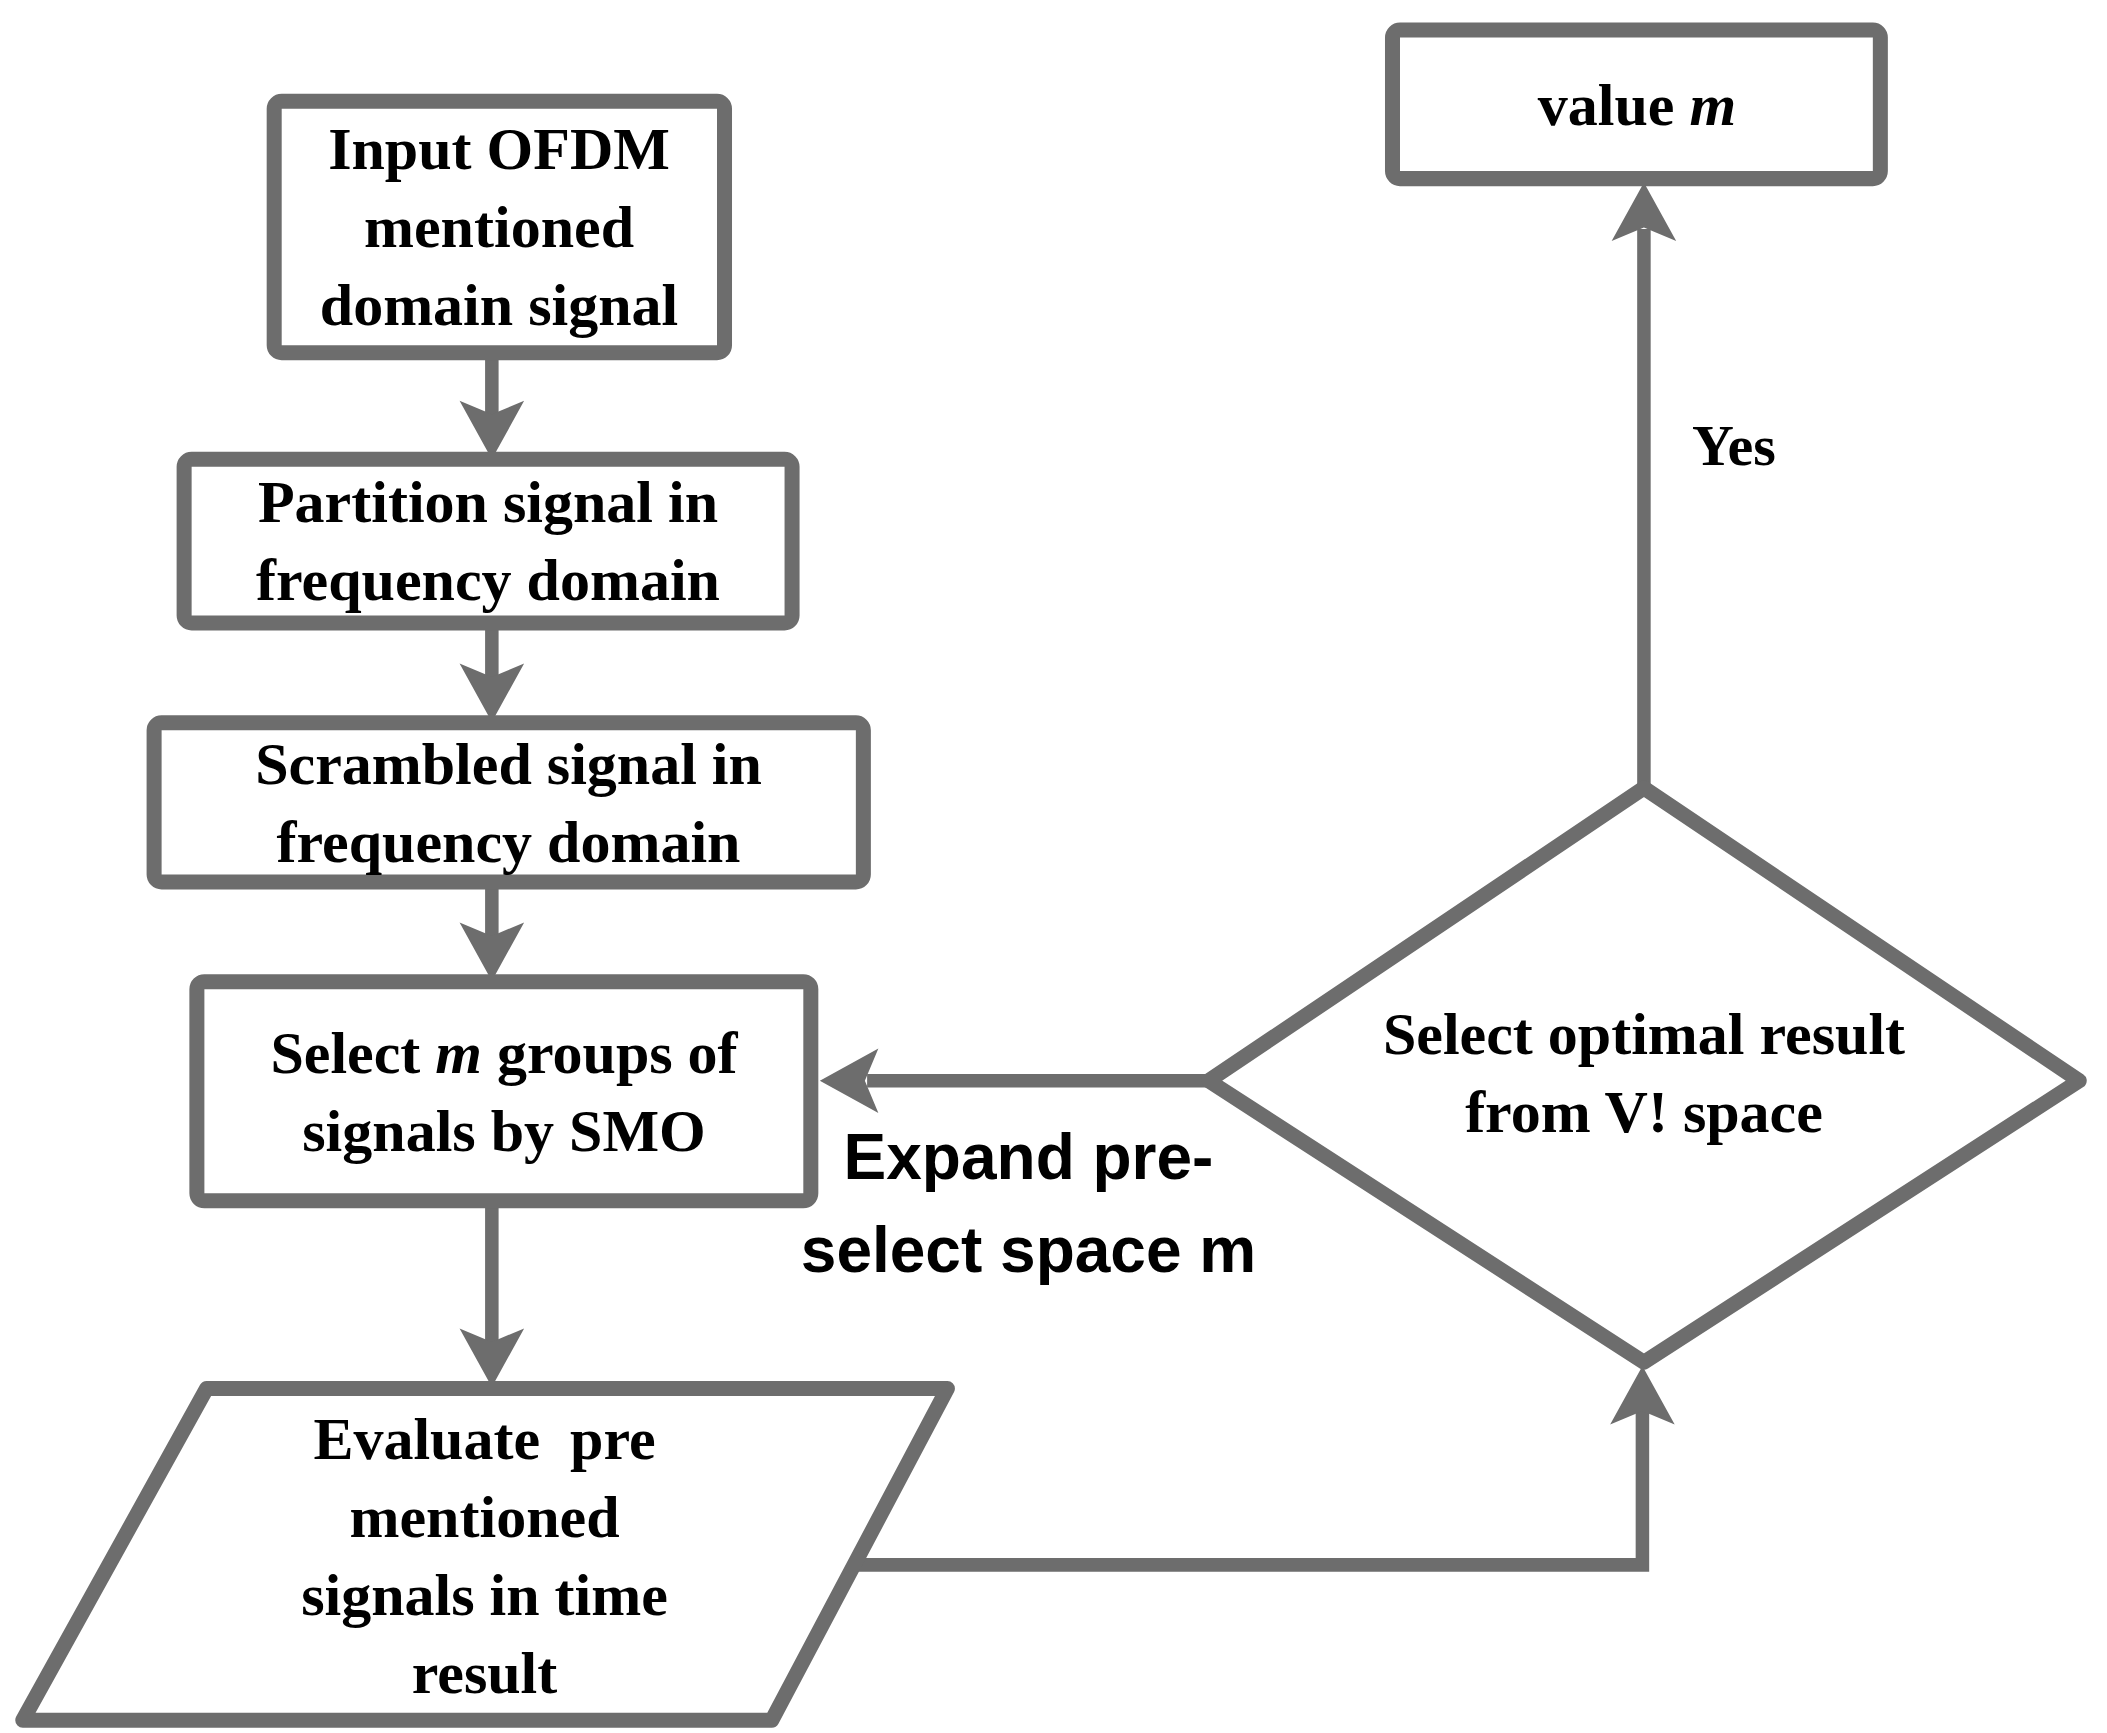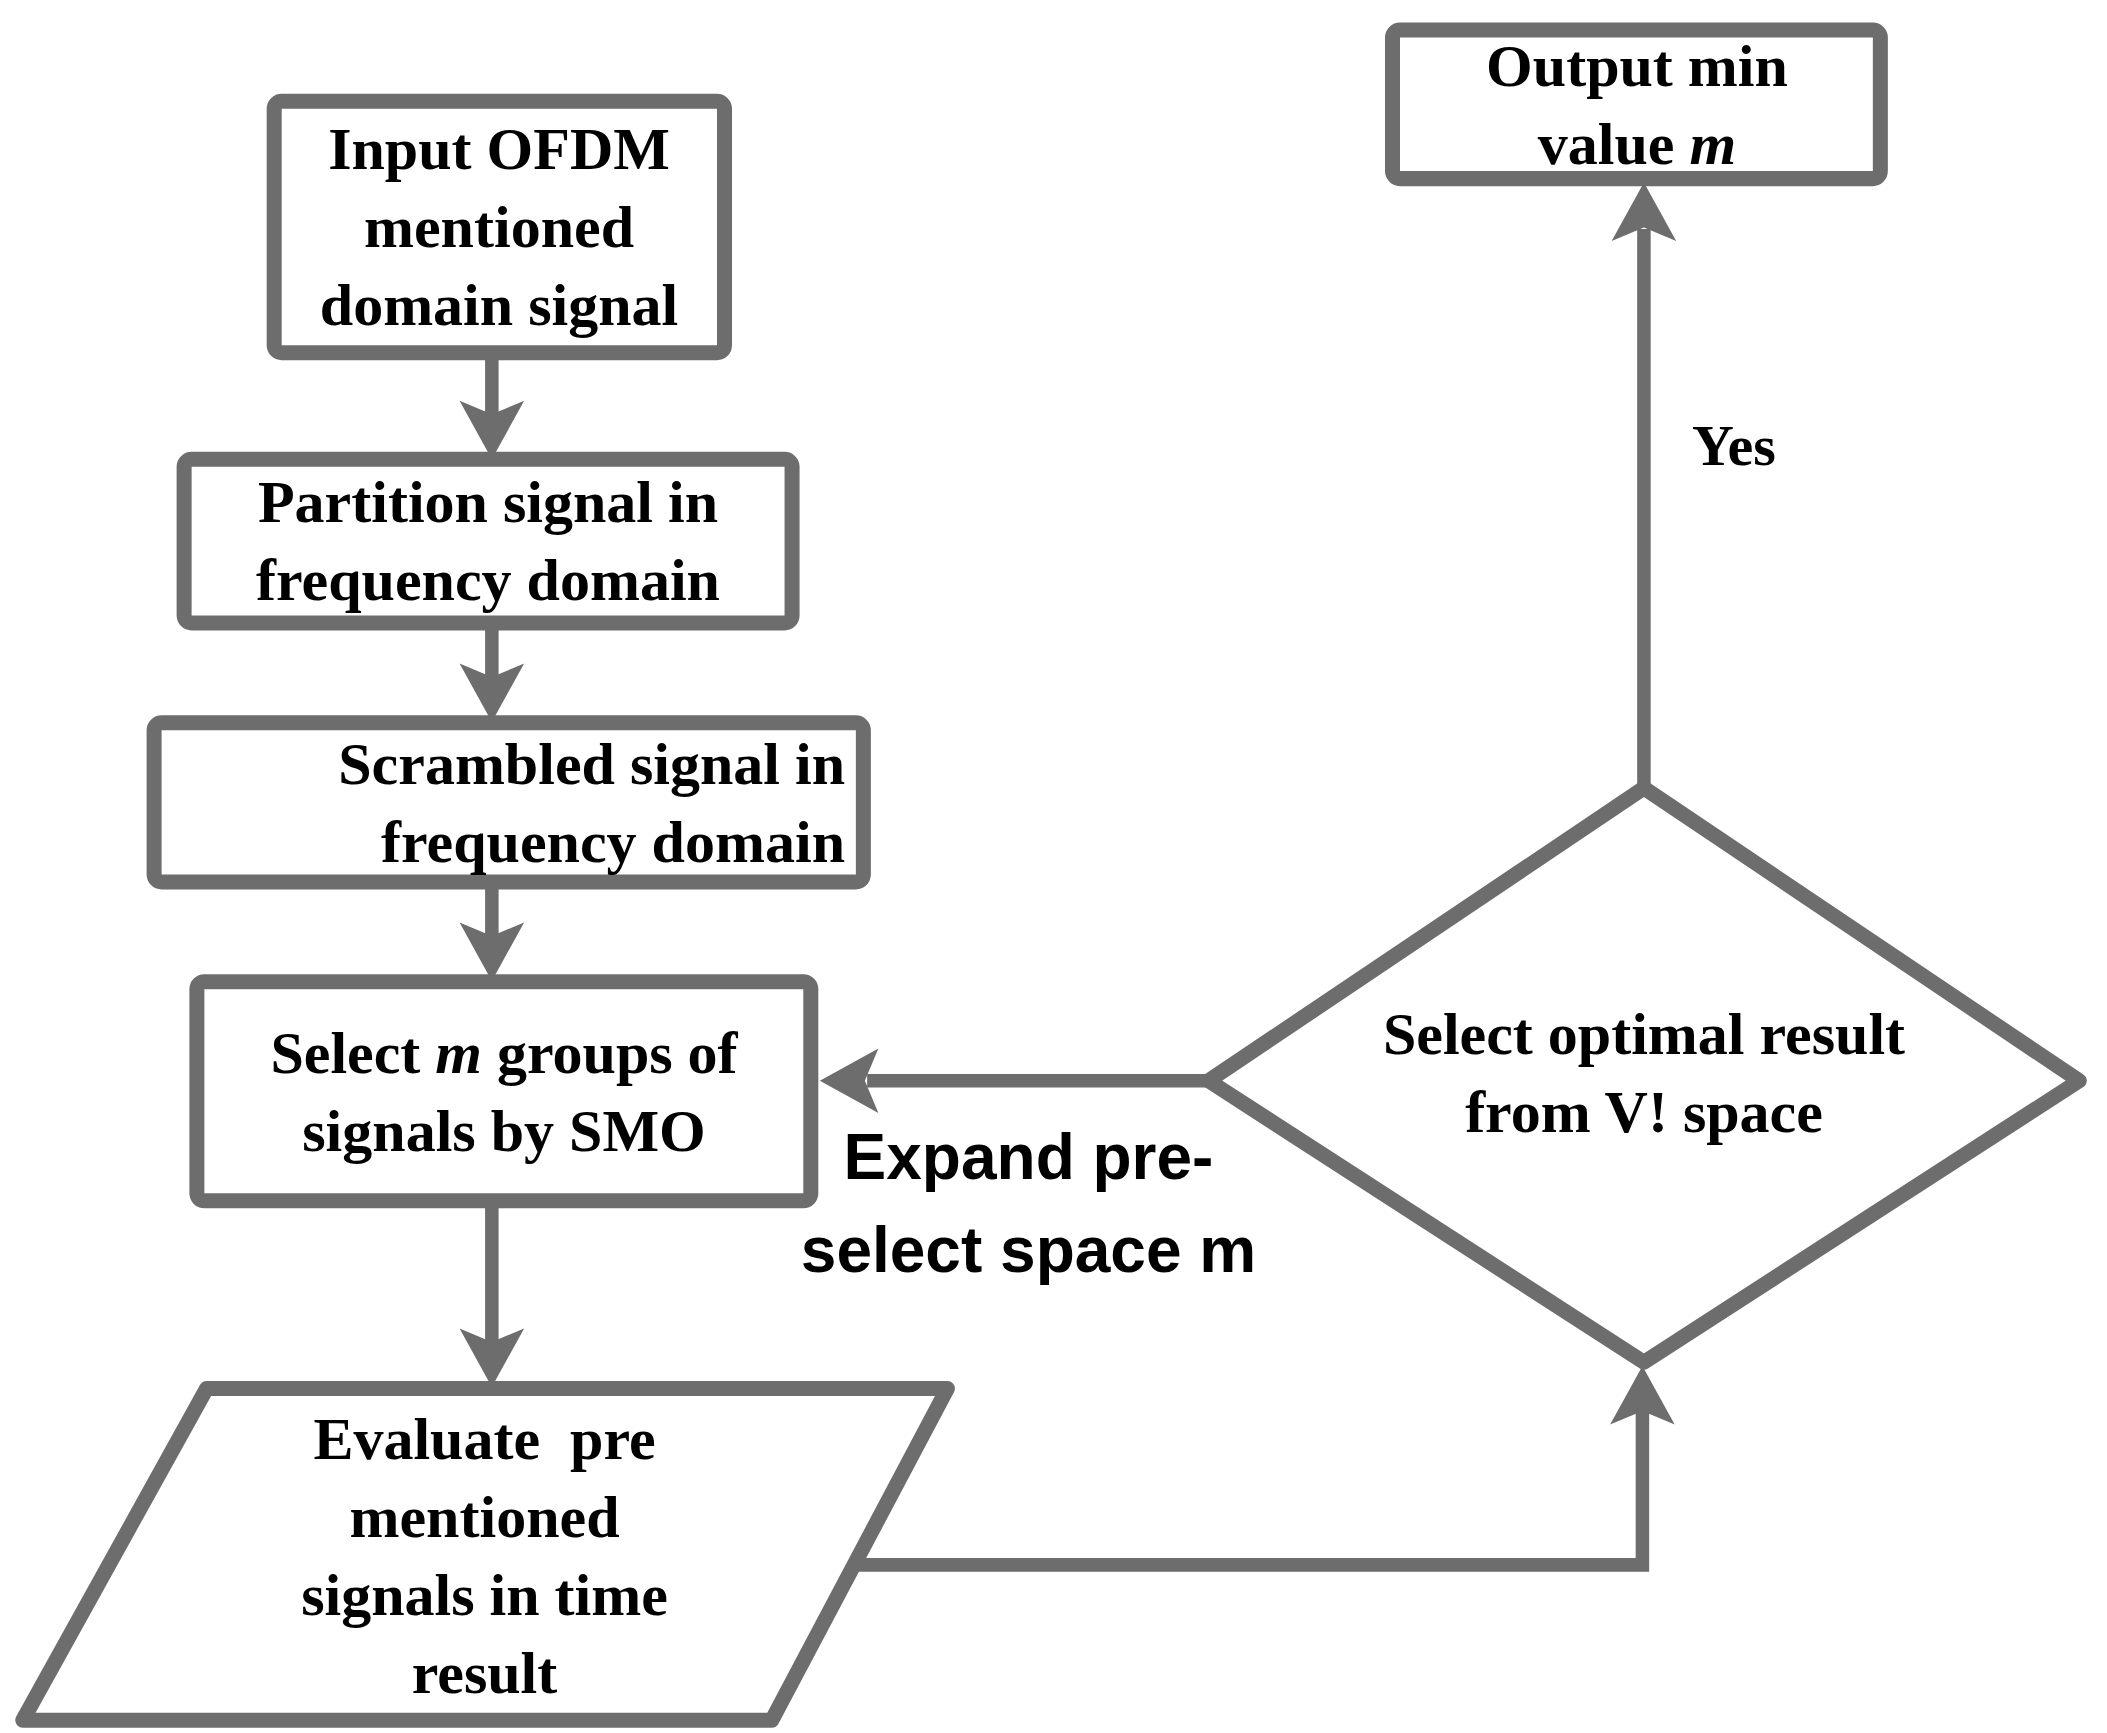--- a/index.html
+++ b/index.html
@@ -25,21 +25,21 @@
     text-align: center;
     color: #000000;
     font-weight: 700;
     font-size: 60px;
     line-height: 1.3;
   }
   .node-text .line { white-space: pre; display: block; }
   .node-text em { font-style: italic; }
   .t-input     { left: 274px;  top: 101px;  width: 450px;  height: 251px; }
   .t-partition { left: 184px;  top: 459px;  width: 608px;  height: 164px; }
-  .t-scramble  { left: 136px;  top: 723px;  width: 709px;  height: 159px; align-items: flex-end; }
+  .t-scramble  { left: 154px;  top: 723px;  width: 709px;  height: 159px; }
   .t-select    { left: 197px;  top: 982px; width: 614px;  height: 219px; }
   .t-evaluate  { left: 98px;  top: 1398px; width: 773px; height: 315px; }
   .t-decision  { left: 1231px; top: 968px; width: 826px; height: 210px; }
   .t-output    { left: 1393px; top: 30px;   width: 488px;  height: 149px; }
   .t-no        { left: 923px; top: 967px; width: 180px;  height: 84px; font-size: 63px; }
   .t-yes       { left: 1644px; top: 404px;  width: 180px;  height: 84px; font-size: 58px; }
   .t-expand {
     left: 781px; top: 1123px; width: 495px; height: 161px;
     font-family: "Liberation Sans", "DejaVu Sans", sans-serif;
     font-size: 64px;
@@ -111,21 +111,20 @@
     <span class="line">signals in time</span>
     <span class="line">result</span>
   </div>
 
   <div class="node-text t-decision">
     <span class="line">Select optimal result</span>
     <span class="line">from V! space</span>
   </div>
 
   <div class="node-text t-output">
-    <span class="line">Output min</span>
     <span class="line"><span>value </span><em>m</em></span>
   </div>
 
 
   <div class="node-text t-yes">
     <span class="line">Yes</span>
   </div>
 
   <div class="node-text t-expand">
     <span class="line">Expand pre-</span>

